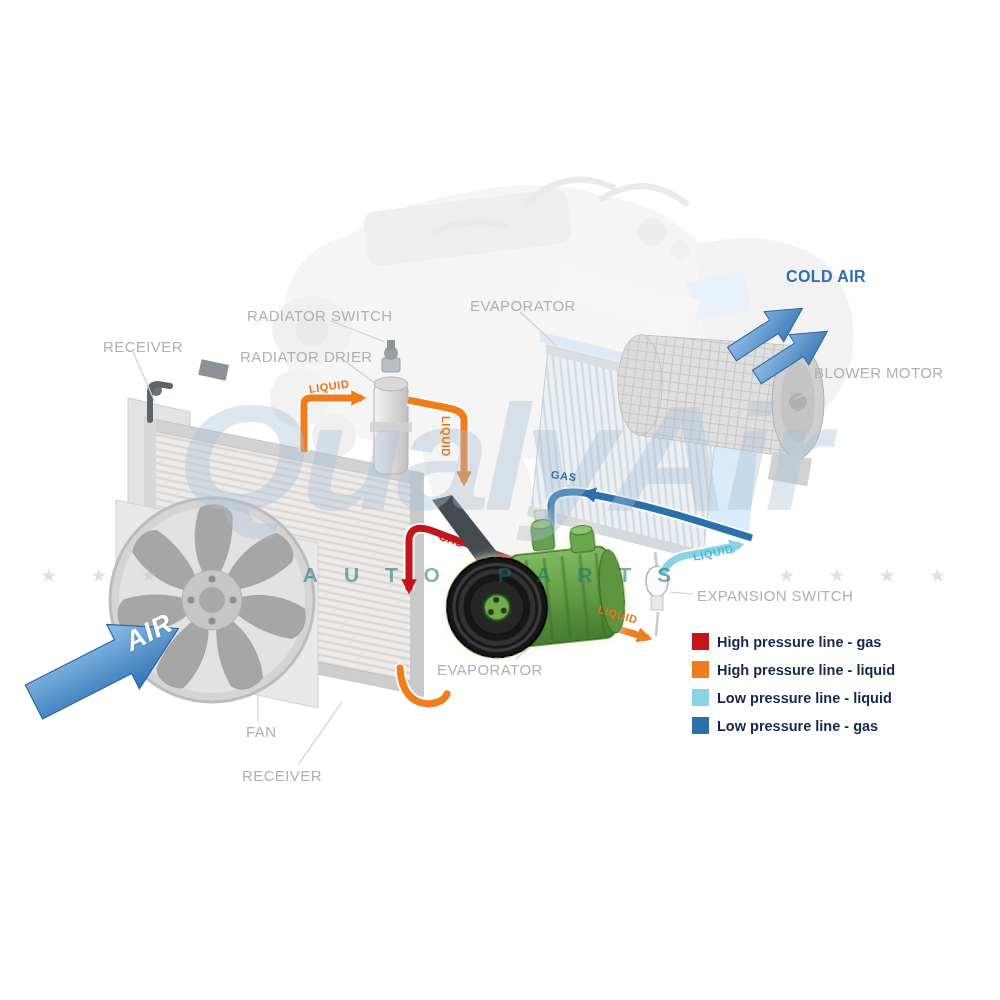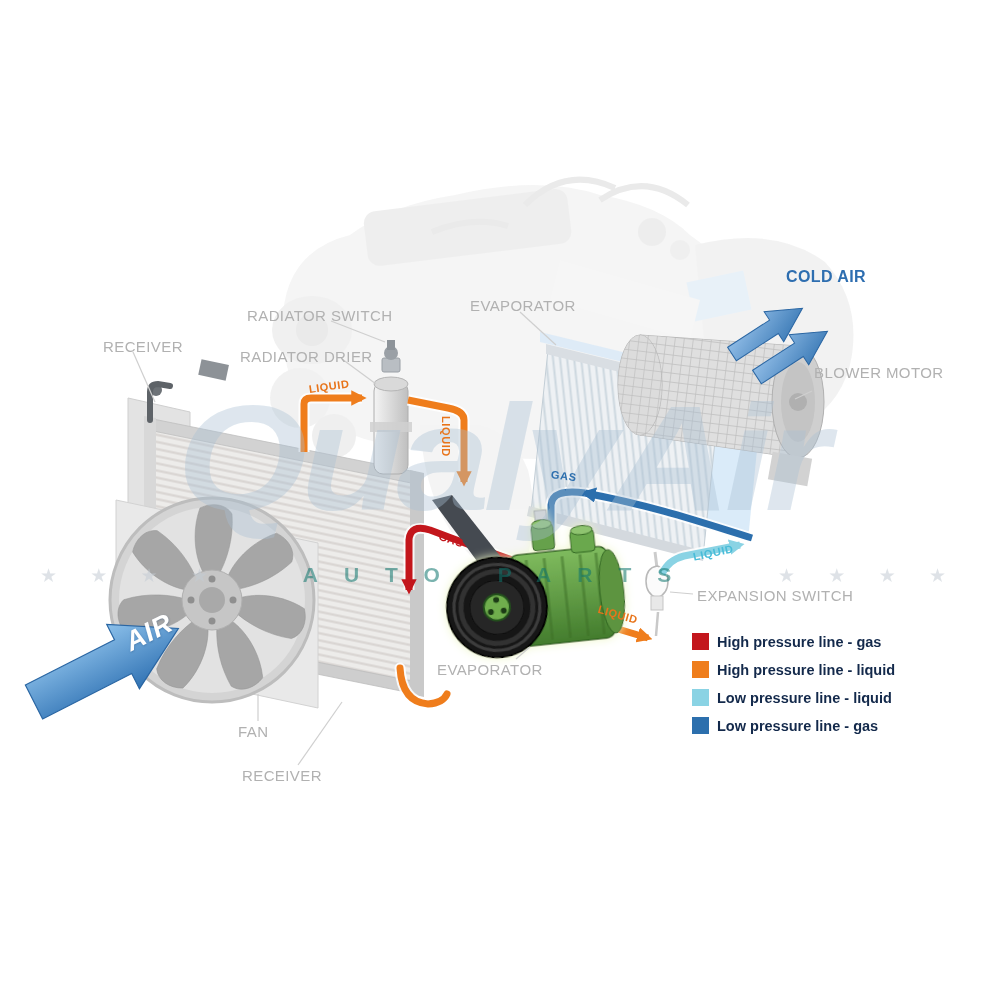--- a/index.html
+++ b/index.html
@@ -276,21 +276,21 @@
 
 <div class="overlay">
   <div class="lbl" style="left:103px;top:338px">RECEIVER</div>
   <div class="lbl" style="left:247px;top:307px">RADIATOR SWITCH</div>
   <div class="lbl" style="left:240px;top:348px">RADIATOR DRIER</div>
   <div class="lbl" style="left:470px;top:297px">EVAPORATOR</div>
   <div class="lbl-strong" style="left:786px;top:268px">COLD AIR</div>
   <div class="lbl" style="left:814px;top:364px">BLOWER MOTOR</div>
   <div class="lbl" style="left:697px;top:587px">EXPANSION SWITCH</div>
   <div class="lbl" style="left:437px;top:661px">EVAPORATOR</div>
-  <div class="lbl" style="left:238px;top:723px">FAN</div>
+  <div class="lbl" style="left:246px;top:723px">FAN</div>
   <div class="lbl" style="left:242px;top:767px">RECEIVER</div>
 
   <div class="pipe-lbl pl-orange" style="left:308px;top:383px;transform:rotate(-8deg)">LIQUID</div>
   <div class="pipe-lbl pl-orange" style="left:452px;top:416px;transform:rotate(90deg)">LIQUID</div>
   <div class="pipe-lbl pl-red" style="left:441px;top:530px;transform:rotate(18deg)">GAS</div>
   <div class="pipe-lbl pl-blue" style="left:552px;top:468px;transform:rotate(8deg)">GAS</div>
   <div class="pipe-lbl pl-cyan" style="left:692px;top:551px;transform:rotate(-12deg)">LIQUID</div>
   <div class="pipe-lbl pl-orange" style="left:600px;top:603px;transform:rotate(16deg)">LIQUID</div>
 
   <div class="air-text">AIR</div>

